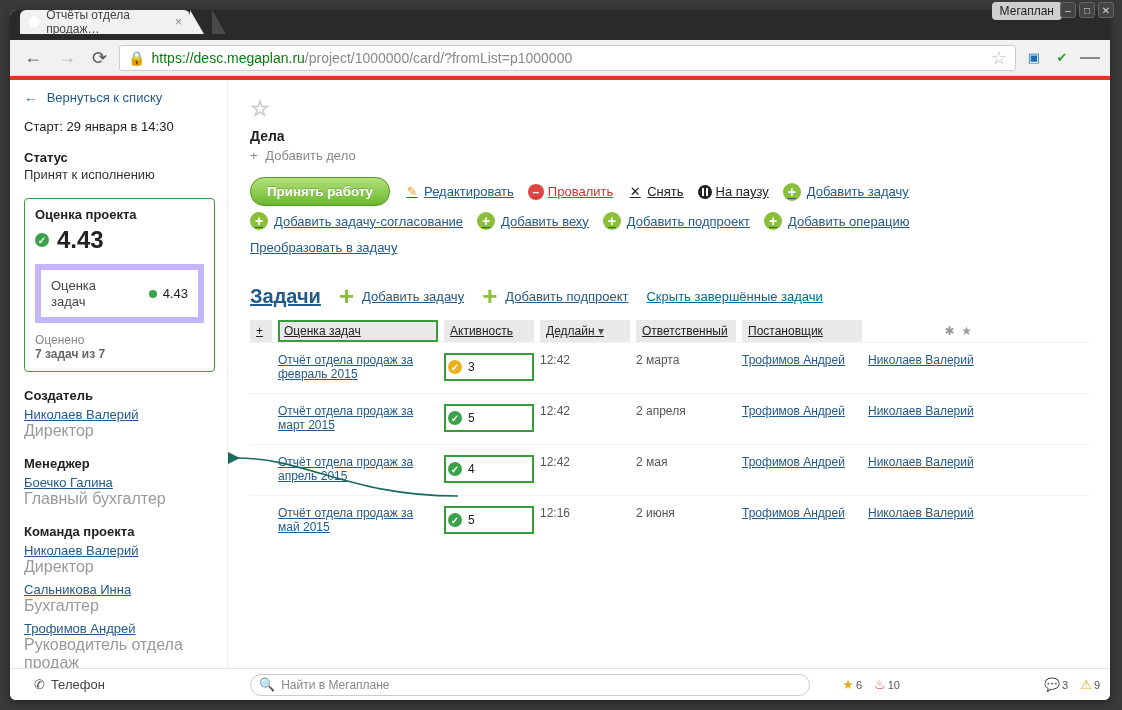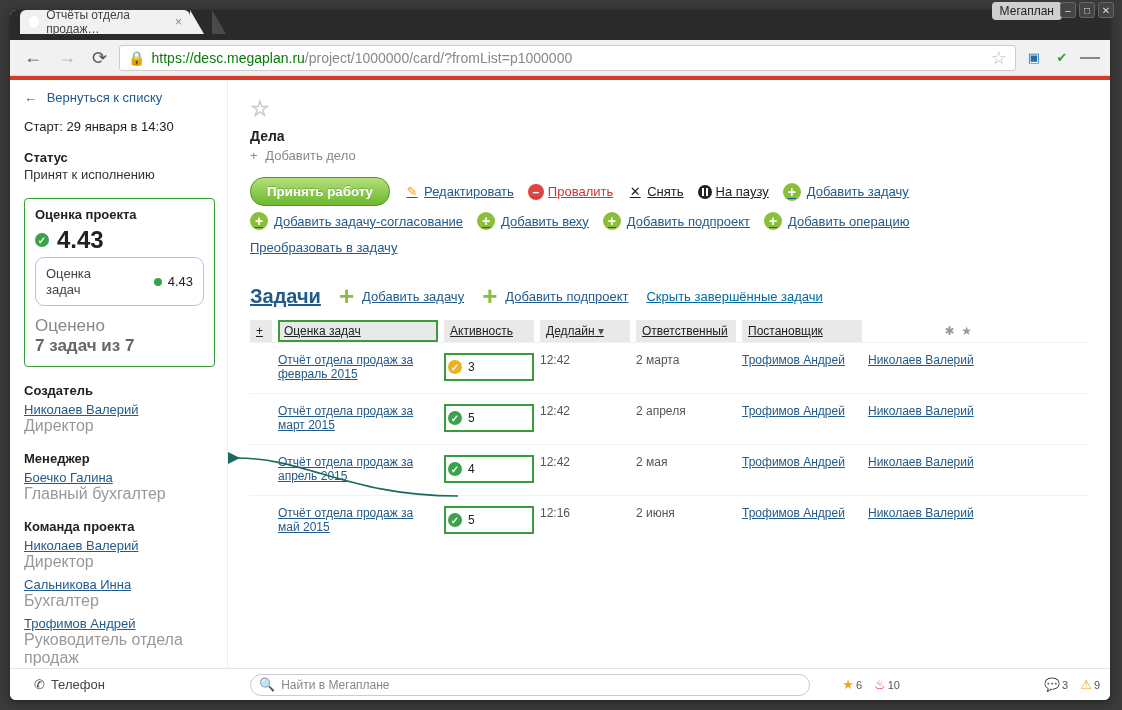--- a/index.html
+++ b/index.html
@@ -79,25 +79,25 @@
   .sb-row{margin-top:14px;}
   .sb-label{font-weight:bold;margin-top:16px;}
   .sb-val{margin-top:2px;color:#333;}
   .rating-box{border:1px solid var(--green);border-radius:4px;padding:8px 10px 10px;margin-top:16px;}
   .rating-title{font-weight:bold;}
   .rating-main{display:flex;align-items:center;gap:8px;margin-top:4px;}
   .dot{width:14px;height:14px;border-radius:50%;display:inline-flex;align-items:center;justify-content:center;color:#fff;font-size:10px;font-weight:bold;}
   .dot.green{background:#3aa34a;}
   .dot.yellow{background:#e9b21e;}
   .rating-score{font-size:24px;font-weight:bold;}
-  .rating-sub{border:1px solid #c4b5fd;border-radius:9px;padding:8px 10px;margin-top:3px;display:flex;align-items:center;}
+  .rating-sub{border:6px solid #c4b5fd;border-radius:1px;padding:8px 10px;margin-top:10px;display:flex;align-items:center;}
   .rating-sub .lbl{color:#444;line-height:1.2;}
   .rating-sub .val{margin-left:auto;display:flex;align-items:center;gap:6px;}
   .rating-sub .d{width:8px;height:8px;border-radius:50%;background:#3aa34a;}
-  .rating-foot{color:#888;margin-top:10px;font-size:17px;}
+  .rating-foot{color:#888;margin-top:10px;font-size:12px;}
   .rating-foot b{color:#666;}
   .person-name{color:var(--link);text-decoration:underline;cursor:pointer;}
   .person-role{color:#999;font-size:16px;}
   .sb-section{margin-top:16px;}
   .sb-section .hdr{font-weight:bold;margin-bottom:4px;}
   .main{flex:1;padding:10px 20px 0 22px;overflow:auto;position:relative;}
   h1{font-size:28px;font-weight:bold;margin:6px 0 4px;display:flex;align-items:center;gap:10px;}
   h1 .star{color:#ccc;font-size:22px;cursor:pointer;}
   h2{font-size:14px;font-weight:bold;margin:6px 0 4px;}
   .add-deal{color:#888;cursor:pointer;margin:4px 0 14px;font-size:13px;}

